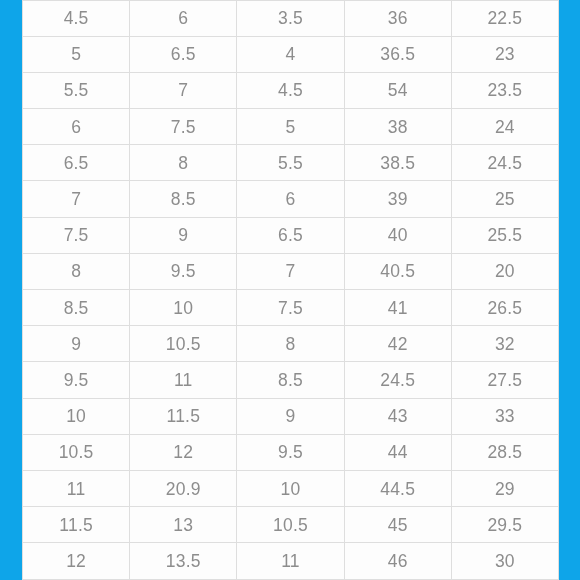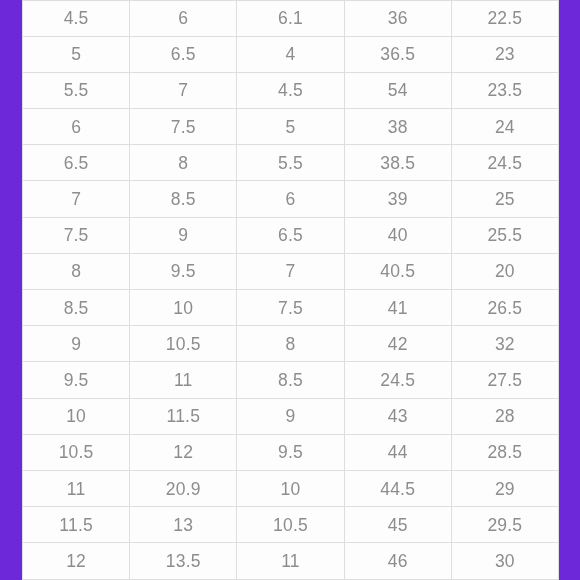--- a/index.html
+++ b/index.html
@@ -11,21 +11,21 @@
     width: 580px;
     height: 580px;
     overflow: hidden;
     font-family: "Liberation Sans", sans-serif;
   }
 
   #page {
     position: relative;
     width: 580px;
     height: 580px;
-    background: #6d28d9;
+    background: #0ea5e9;
     overflow: hidden;
   }
 
   
   #size-table {
     position: absolute;
     left: 22px;
     top: -0.5px;
     width: 536px;
     border-collapse: collapse;
@@ -64,21 +64,21 @@
       <col>
         <col>
         <col>
         <col>
         <col>
     </colgroup>
     <tbody id="table-body">
         <tr>
           <td>4.5</td>
           <td>6</td>
-          <td>6.1</td>
+          <td>3.5</td>
           <td>36</td>
           <td>22.5</td>
         </tr>
         <tr>
           <td>5</td>
           <td>6.5</td>
           <td>4</td>
           <td>36.5</td>
           <td>23</td>
         </tr>
@@ -143,21 +143,21 @@
           <td>11</td>
           <td>8.5</td>
           <td>24.5</td>
           <td>27.5</td>
         </tr>
         <tr>
           <td>10</td>
           <td>11.5</td>
           <td>9</td>
           <td>43</td>
-          <td>28</td>
+          <td>33</td>
         </tr>
         <tr>
           <td>10.5</td>
           <td>12</td>
           <td>9.5</td>
           <td>44</td>
           <td>28.5</td>
         </tr>
         <tr>
           <td>11</td>

